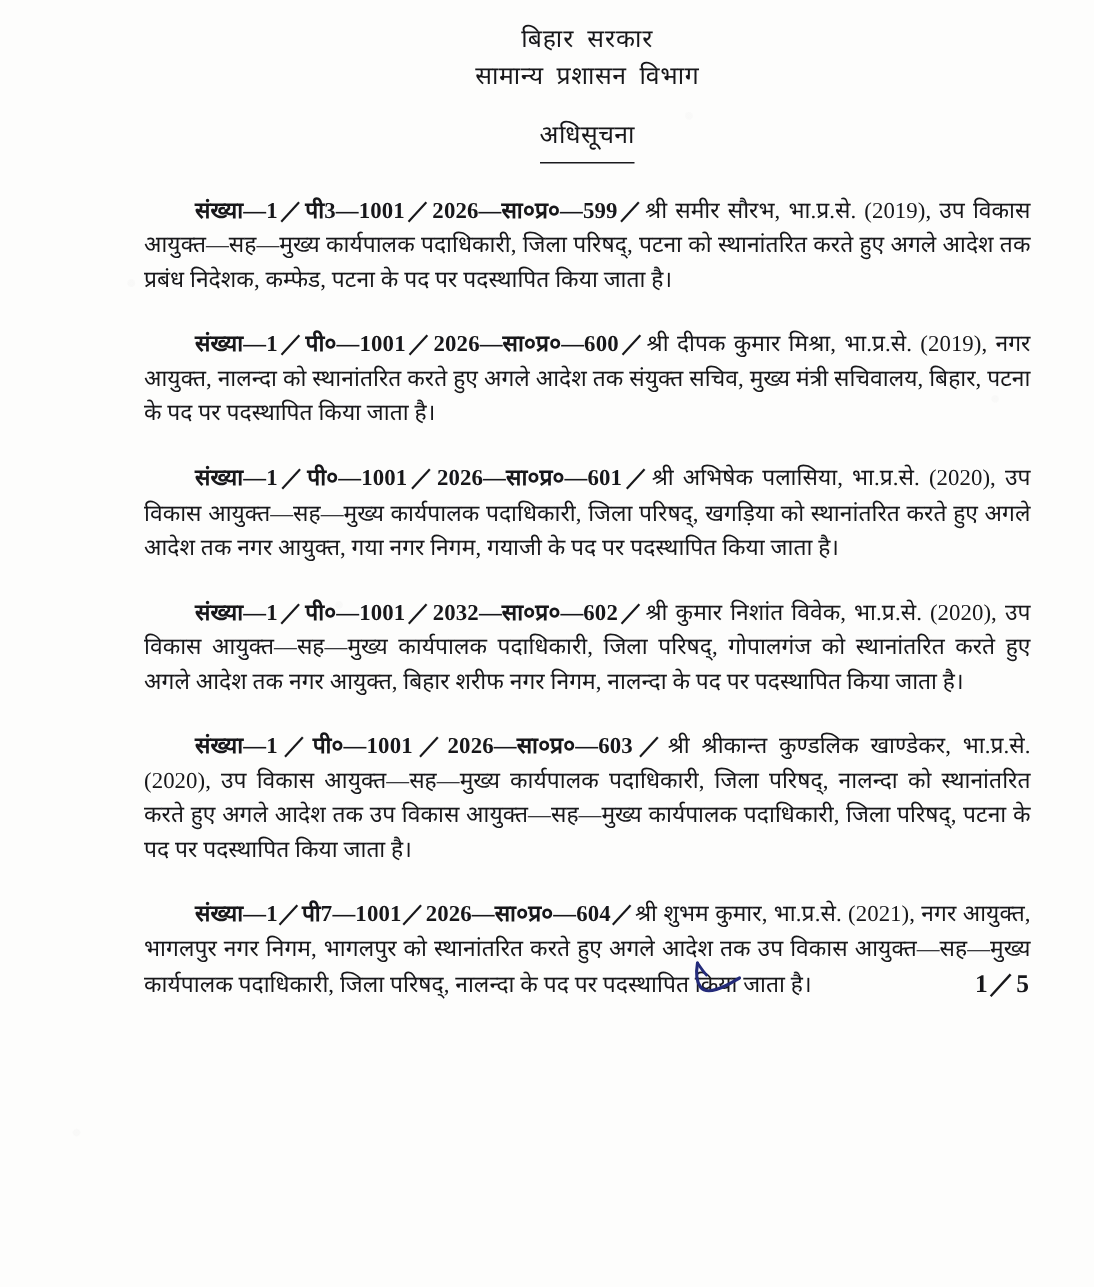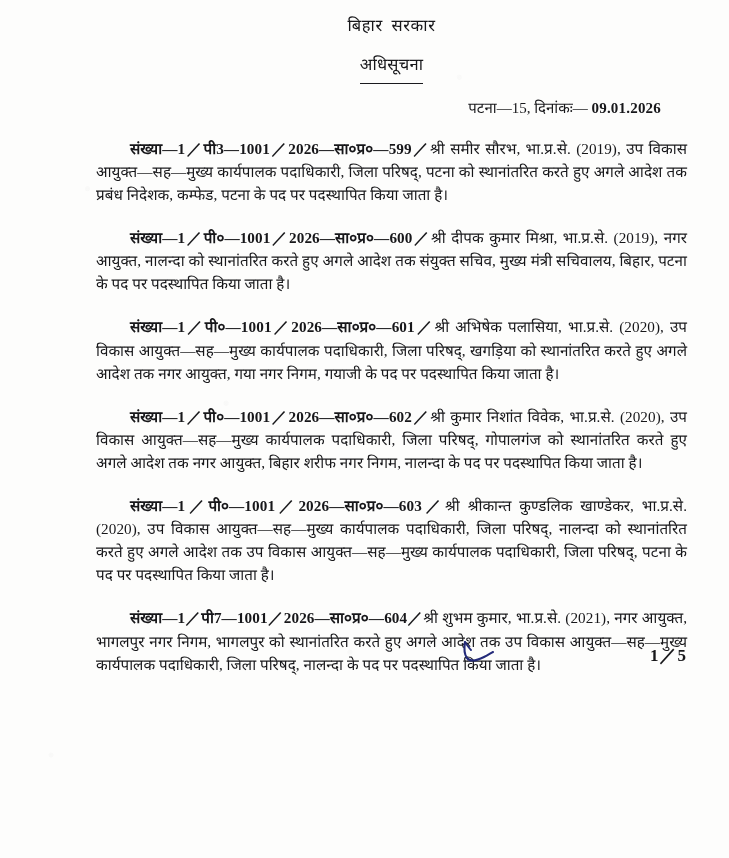--- a/index.html
+++ b/index.html
@@ -137,43 +137,41 @@
 </style>
 </head>
 <body>
 
 <div class="paper-grain"></div>
 
 <div class="page">
 
   <div class="header-block">
     <div class="gov-line">बिहार सरकार</div>
+    <div class="dept-line">सामान्य प्रशासन विभाग</div>
     <div>
       <span class="doc-title">अधिसूचना</span>
     </div>
   </div>
 
-  <div class="place-date">
-    <span>पटना—15, दिनांकः— </span><span class="date-val">09.01.2026</span>
-  </div>
 
   <div class="clause">
     <span class="ref">संख्या—1／पी3—1001／2026—सा०प्र०—599／</span><span>श्री समीर सौरभ, भा.प्र.से. (2019), उप विकास आयुक्त—सह—मुख्य कार्यपालक पदाधिकारी, जिला परिषद्, पटना को स्थानांतरित करते हुए अगले आदेश तक प्रबंध निदेशक, कम्फेड, पटना के पद पर पदस्थापित किया जाता है।</span>
   </div>
 
   <div class="clause">
     <span class="ref">संख्या—1／पी०—1001／2026—सा०प्र०—600／</span><span>श्री दीपक कुमार मिश्रा, भा.प्र.से. (2019), नगर आयुक्त, नालन्दा को स्थानांतरित करते हुए अगले आदेश तक संयुक्त सचिव, मुख्य मंत्री सचिवालय, बिहार, पटना के पद पर पदस्थापित किया जाता है।</span>
   </div>
 
   <div class="clause">
     <span class="ref">संख्या—1／पी०—1001／2026—सा०प्र०—601／</span><span>श्री अभिषेक पलासिया, भा.प्र.से. (2020), उप विकास आयुक्त—सह—मुख्य कार्यपालक पदाधिकारी, जिला परिषद्, खगड़िया को स्थानांतरित करते हुए अगले आदेश तक नगर आयुक्त, गया नगर निगम, गयाजी के पद पर पदस्थापित किया जाता है।</span>
   </div>
 
   <div class="clause">
-    <span class="ref">संख्या—1／पी०—1001／2026—सा०प्र०—602／</span><span>श्री कुमार निशांत विवेक, भा.प्र.से. (2020), उप विकास आयुक्त—सह—मुख्य कार्यपालक पदाधिकारी, जिला परिषद्, गोपालगंज को स्थानांतरित करते हुए अगले आदेश तक नगर आयुक्त, बिहार शरीफ नगर निगम, नालन्दा के पद पर पदस्थापित किया जाता है।</span>
+    <span class="ref">संख्या—1／पी०—1001／2032—सा०प्र०—602／</span><span>श्री कुमार निशांत विवेक, भा.प्र.से. (2020), उप विकास आयुक्त—सह—मुख्य कार्यपालक पदाधिकारी, जिला परिषद्, गोपालगंज को स्थानांतरित करते हुए अगले आदेश तक नगर आयुक्त, बिहार शरीफ नगर निगम, नालन्दा के पद पर पदस्थापित किया जाता है।</span>
   </div>
 
   <div class="clause">
     <span class="ref">संख्या—1／पी०—1001／2026—सा०प्र०—603／</span><span>श्री श्रीकान्त कुण्डलिक खाण्डेकर, भा.प्र.से. (2020), उप विकास आयुक्त—सह—मुख्य कार्यपालक पदाधिकारी, जिला परिषद्, नालन्दा को स्थानांतरित करते हुए अगले आदेश तक उप विकास आयुक्त—सह—मुख्य कार्यपालक पदाधिकारी, जिला परिषद्, पटना के पद पर पदस्थापित किया जाता है।</span>
   </div>
 
   <div class="clause">
     <span class="ref">संख्या—1／पी7—1001／2026—सा०प्र०—604／</span><span>श्री शुभम कुमार, भा.प्र.से. (2021), नगर आयुक्त, भागलपुर नगर निगम, भागलपुर को स्थानांतरित करते हुए अगले आदेश तक उप विकास आयुक्त—सह—मुख्य कार्यपालक पदाधिकारी, जिला परिषद्, नालन्दा के पद पर पदस्थापित किया जाता है।</span>
   </div>
 

